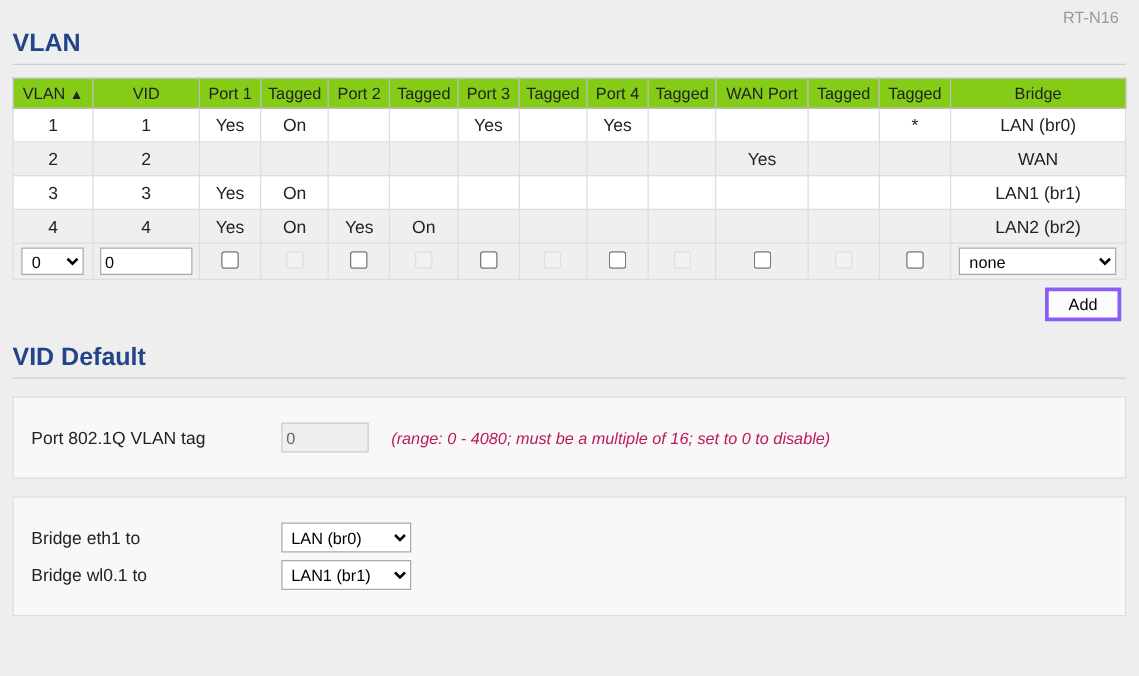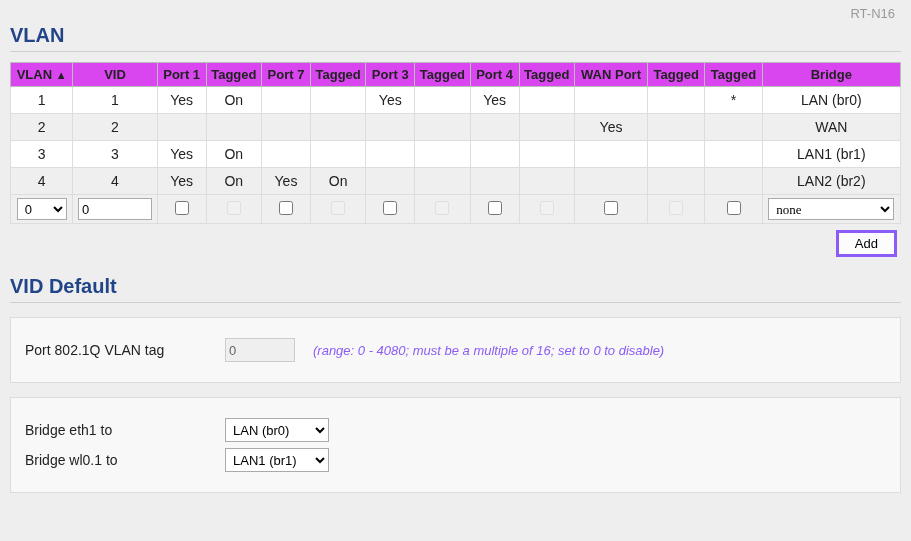--- a/index.html
+++ b/index.html
@@ -35,24 +35,24 @@
   }
   h2.first { margin-top: 20px; }
 
   table.vlan {
     width: 100%;
     border-collapse: collapse;
     font-size: 13px;
     margin-top: 10px;
   }
   table.vlan th {
-    background: #d946ef;
+    background: #84cc16;
     border: 1px solid #bbb;
     padding: 4px 4px;
-    font-weight: bold;
+    font-weight: normal;
     color: #222;
     font-size: 13px;
     white-space: nowrap;
   }
   table.vlan td {
     border: 1px solid #ddd;
     padding: 3px 4px;
     text-align: center;
     height: 20px;
     font-size: 14px;
@@ -73,21 +73,21 @@
   select, input[type="text"] {
     font-size: 13px;
     font-family: Arial, Helvetica, sans-serif;
     border: 1px solid #aaa;
     background: #fff;
     padding: 2px 3px;
     box-sizing: border-box;
   }
   select.vlan-sel { width: 50px; height: 22px; }
   input.vid-in    { width: 74px; height: 22px; }
-  select.bridge-sel { width: 126px; height: 22px; font-family: Liberation Serif, serif; }
+  select.bridge-sel { width: 126px; height: 22px; }
 
   input[type="checkbox"] {
     width: 14px; height: 14px;
     margin: 0;
   }
   input[type="checkbox"]:disabled { opacity: 0.45; }
 
   .addbtn-row {
     text-align: right;
     margin-top: 6px;
@@ -119,21 +119,21 @@
   }
   .panel-row input.ro {
     width: 70px;
     height: 24px;
     background: #efefef;
     color: #666;
     border: 1px solid #ccc;
   }
   .panel-row .hint {
     font-style: italic;
-    color: #8b5cf6;
+    color: #be185d;
     margin-left: 18px;
     font-size: 13px;
   }
   .panel-row select.wsel { width: 104px; height: 24px; }
 
   .sort-arrow { font-size: 11px; }
 </style>
 </head>
 <body>
 
@@ -145,21 +145,21 @@
   <table class="vlan">
     <thead>
       <tr>
         <th class="col-vlan">
           <span>VLAN</span>
           <span class="sort-arrow">▲</span>
         </th>
         <th class="col-vid">VID</th>
         <th class="col-port">Port 1</th>
         <th class="col-tag">Tagged</th>
-        <th class="col-port">Port 7</th>
+        <th class="col-port">Port 2</th>
         <th class="col-tag">Tagged</th>
         <th class="col-port">Port 3</th>
         <th class="col-tag">Tagged</th>
         <th class="col-port">Port 4</th>
         <th class="col-tag">Tagged</th>
         <th class="col-wan">WAN Port</th>
         <th class="col-wantag">Tagged</th>
         <th class="col-def">Tagged</th>
         <th class="col-bridge">Bridge</th>
       </tr>

